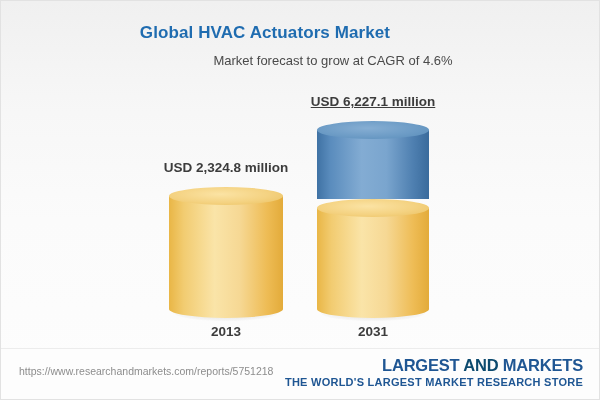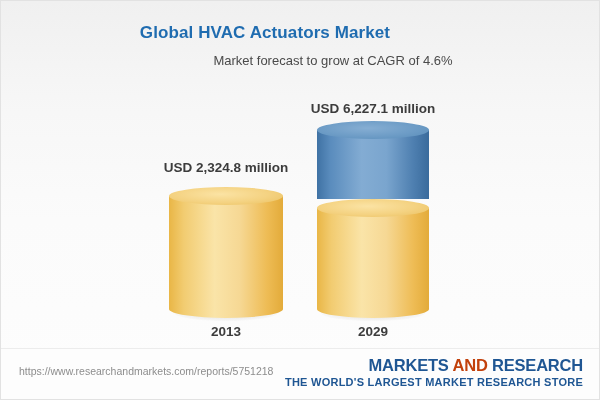--- a/index.html
+++ b/index.html
@@ -64,21 +64,21 @@
   .value-label {
     position: absolute;
     left: 50%;
     transform: translateX(-50%);
     white-space: nowrap;
     font-size: 13.5px;
     font-weight: bold;
     color: #3c3c3c;
   }
   .g2021 .value-label { bottom: 134px; }
-  .g2031 .value-label { bottom: 193px; }
+  .g2031 .value-label { bottom: 200px; text-decoration: underline; }
 
   .cat-label {
     position: absolute;
     left: 50%;
     transform: translateX(-50%);
     bottom: -30px;
     font-size: 13.5px;
     font-weight: bold;
     color: #3c3c3c;
     white-space: nowrap;
@@ -186,21 +186,21 @@
     top: 8px;
     text-align: right;
   }
   .logo-main {
     font-size: 16.5px;
     font-weight: bold;
     color: #1f5693;
     letter-spacing: -0.2px;
     line-height: 1.05;
   }
-  .logo-and { color: #c2410c; }
+  .logo-and { color: #0c4a6e; }
   .logo-tag {
     margin-top: 2px;
     font-size: 11px;
     font-weight: bold;
     color: #1f5693;
     letter-spacing: 0.25px;
   }
 </style>
 </head>
 <body>
@@ -233,26 +233,26 @@
         <div class="cyl-bottom-cap yellow"></div>
         <div class="cyl-body"></div>
         <div class="cyl-top"></div>
       </div>
 
       <div class="cyl blue" style="height:78px; bottom:110px; z-index:4;">
         <div class="cyl-body"></div>
         <div class="cyl-top"></div>
       </div>
 
-      <div class="cat-label">2029</div>
+      <div class="cat-label">2031</div>
     </div>
 
   </div>
 
   <div class="footer">
     <div class="footer-url">https://www.researchandmarkets.com/reports/5751218</div>
     <div class="logo">
-      <div class="logo-main"><span>MARKETS</span> <span class="logo-and">AND</span> <span>RESEARCH</span></div>
+      <div class="logo-main"><span>LARGEST</span> <span class="logo-and">AND</span> <span>MARKETS</span></div>
       <div class="logo-tag">THE WORLD'S LARGEST MARKET RESEARCH STORE</div>
     </div>
   </div>
 
 </div>
 
 </body></html>

